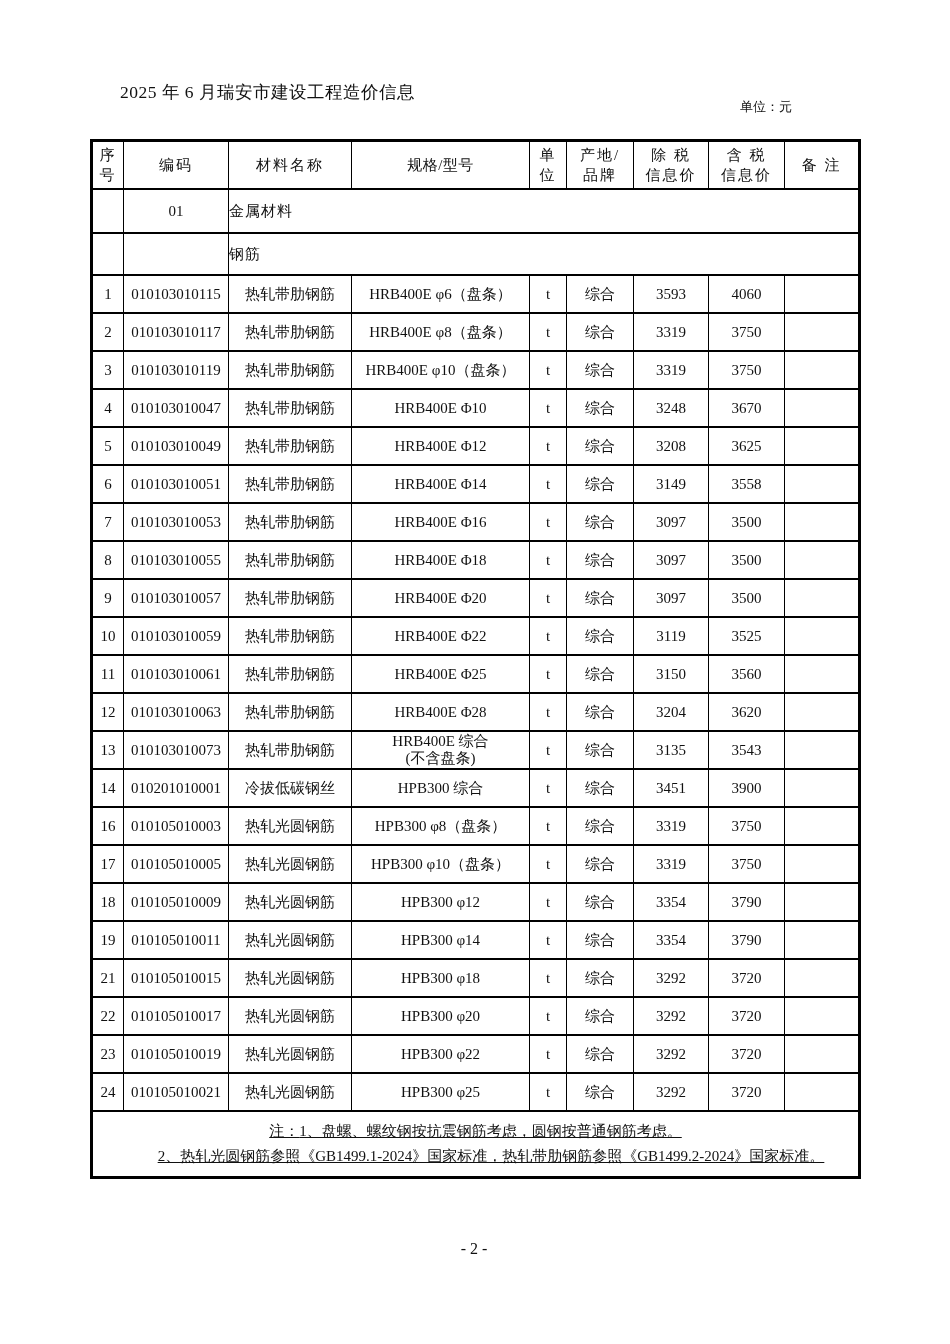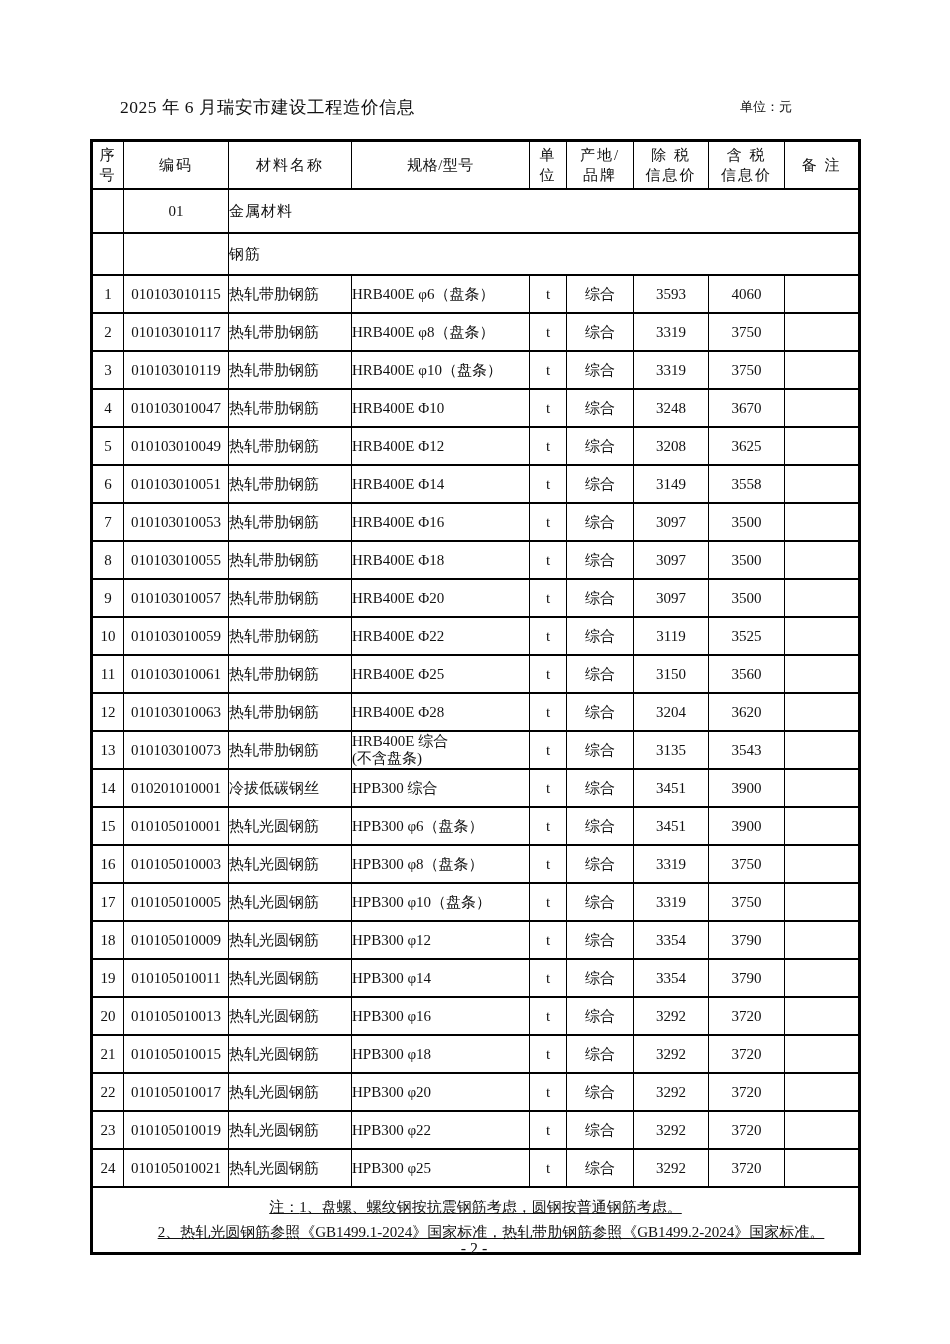--- a/index.html
+++ b/index.html
@@ -1,40 +1,40 @@
 <!DOCTYPE html>
 <html><head>
 <meta charset="utf-8">
 <style>
   html,body { margin:0; padding:0; }
   body {
     width:950px; height:1344px; background:#ffffff; color:#111;
     font-family:"Liberation Serif","DejaVu Serif",serif;
     position:relative; overflow:hidden;
   }
-  .title { position:absolute; left:120px; top:95px; font-size:17.5px; letter-spacing:0.5px; }
+  .title { position:absolute; left:120px; top:80px; font-size:17.5px; letter-spacing:0.5px; }
   .unit-label { position:absolute; right:158px; top:98px; font-size:13px; }
   table.price-table {
     position:absolute; left:90px; top:139px; width:768px;
     border-collapse:collapse; table-layout:fixed;
     border:3px solid #000;
   }
   .price-table td, .price-table th {
     border-top:2px solid #000; border-bottom:2px solid #000;
     border-left:1.5px solid #000; border-right:1.5px solid #000;
     font-weight:normal; font-size:15px; padding:0; vertical-align:middle;
     overflow:hidden; white-space:nowrap;
   }
   .price-table thead th { height:46px; line-height:20px; letter-spacing:2px; text-align:center; }
   .group-row-1 td { height:42px; }
   .group-row-2 td { height:40px; }
   .group-name { text-align:left; padding-left:10px; letter-spacing:1px; }
   .data-row td { height:36px; }
   .c-center { text-align:center; }
-  .c-left { text-align:left;margin-top:24px; }
+  .c-left { text-align:center;margin-top:24px; }
   .cell-name { padding-left:9px; }
   .cell-spec { padding-left:10px; }
   .spec-line { line-height:17px;font-family:Liberation Serif, serif; }
   .notes-cell {
     height:64px; vertical-align:middle; text-align:center;
     padding-left:10px; font-size:15px; white-space:nowrap;text-decoration:underline;
   }
   .note-line { line-height:25px; }
   .note-line.indent { padding-left:31px; }
   .page-number { position:absolute; left:90px; top:1240px; width:768px; text-align:center; font-size:16px; }
@@ -255,31 +255,20 @@
         <td class="c-center">010201010001</td>
         <td class="c-left cell-name">冷拔低碳钢丝</td>
         <td class="c-left cell-spec">HPB300  综合</td>
         <td class="c-center">t</td>
         <td class="c-center">综合</td>
         <td class="c-center">3451</td>
         <td class="c-center">3900</td>
         <td class="c-center"></td>
       </tr>
       <tr class="data-row">
-        <td class="c-center">15</td>
-        <td class="c-center">010105010001</td>
-        <td class="c-left cell-name">热轧光圆钢筋</td>
-        <td class="c-left cell-spec">HPB300 φ6（盘条）</td>
-        <td class="c-center">t</td>
-        <td class="c-center">综合</td>
-        <td class="c-center">3451</td>
-        <td class="c-center">3900</td>
-        <td class="c-center"></td>
-      </tr>
-      <tr class="data-row">
         <td class="c-center">16</td>
         <td class="c-center">010105010003</td>
         <td class="c-left cell-name">热轧光圆钢筋</td>
         <td class="c-left cell-spec">HPB300 φ8（盘条）</td>
         <td class="c-center">t</td>
         <td class="c-center">综合</td>
         <td class="c-center">3319</td>
         <td class="c-center">3750</td>
         <td class="c-center"></td>
       </tr>
@@ -307,31 +296,20 @@
       </tr>
       <tr class="data-row">
         <td class="c-center">19</td>
         <td class="c-center">010105010011</td>
         <td class="c-left cell-name">热轧光圆钢筋</td>
         <td class="c-left cell-spec">HPB300 φ14</td>
         <td class="c-center">t</td>
         <td class="c-center">综合</td>
         <td class="c-center">3354</td>
         <td class="c-center">3790</td>
-        <td class="c-center"></td>
-      </tr>
-      <tr class="data-row">
-        <td class="c-center">20</td>
-        <td class="c-center">010105010013</td>
-        <td class="c-left cell-name">热轧光圆钢筋</td>
-        <td class="c-left cell-spec">HPB300 φ16</td>
-        <td class="c-center">t</td>
-        <td class="c-center">综合</td>
-        <td class="c-center">3292</td>
-        <td class="c-center">3720</td>
         <td class="c-center"></td>
       </tr>
       <tr class="data-row">
         <td class="c-center">21</td>
         <td class="c-center">010105010015</td>
         <td class="c-left cell-name">热轧光圆钢筋</td>
         <td class="c-left cell-spec">HPB300 φ18</td>
         <td class="c-center">t</td>
         <td class="c-center">综合</td>
         <td class="c-center">3292</td>

